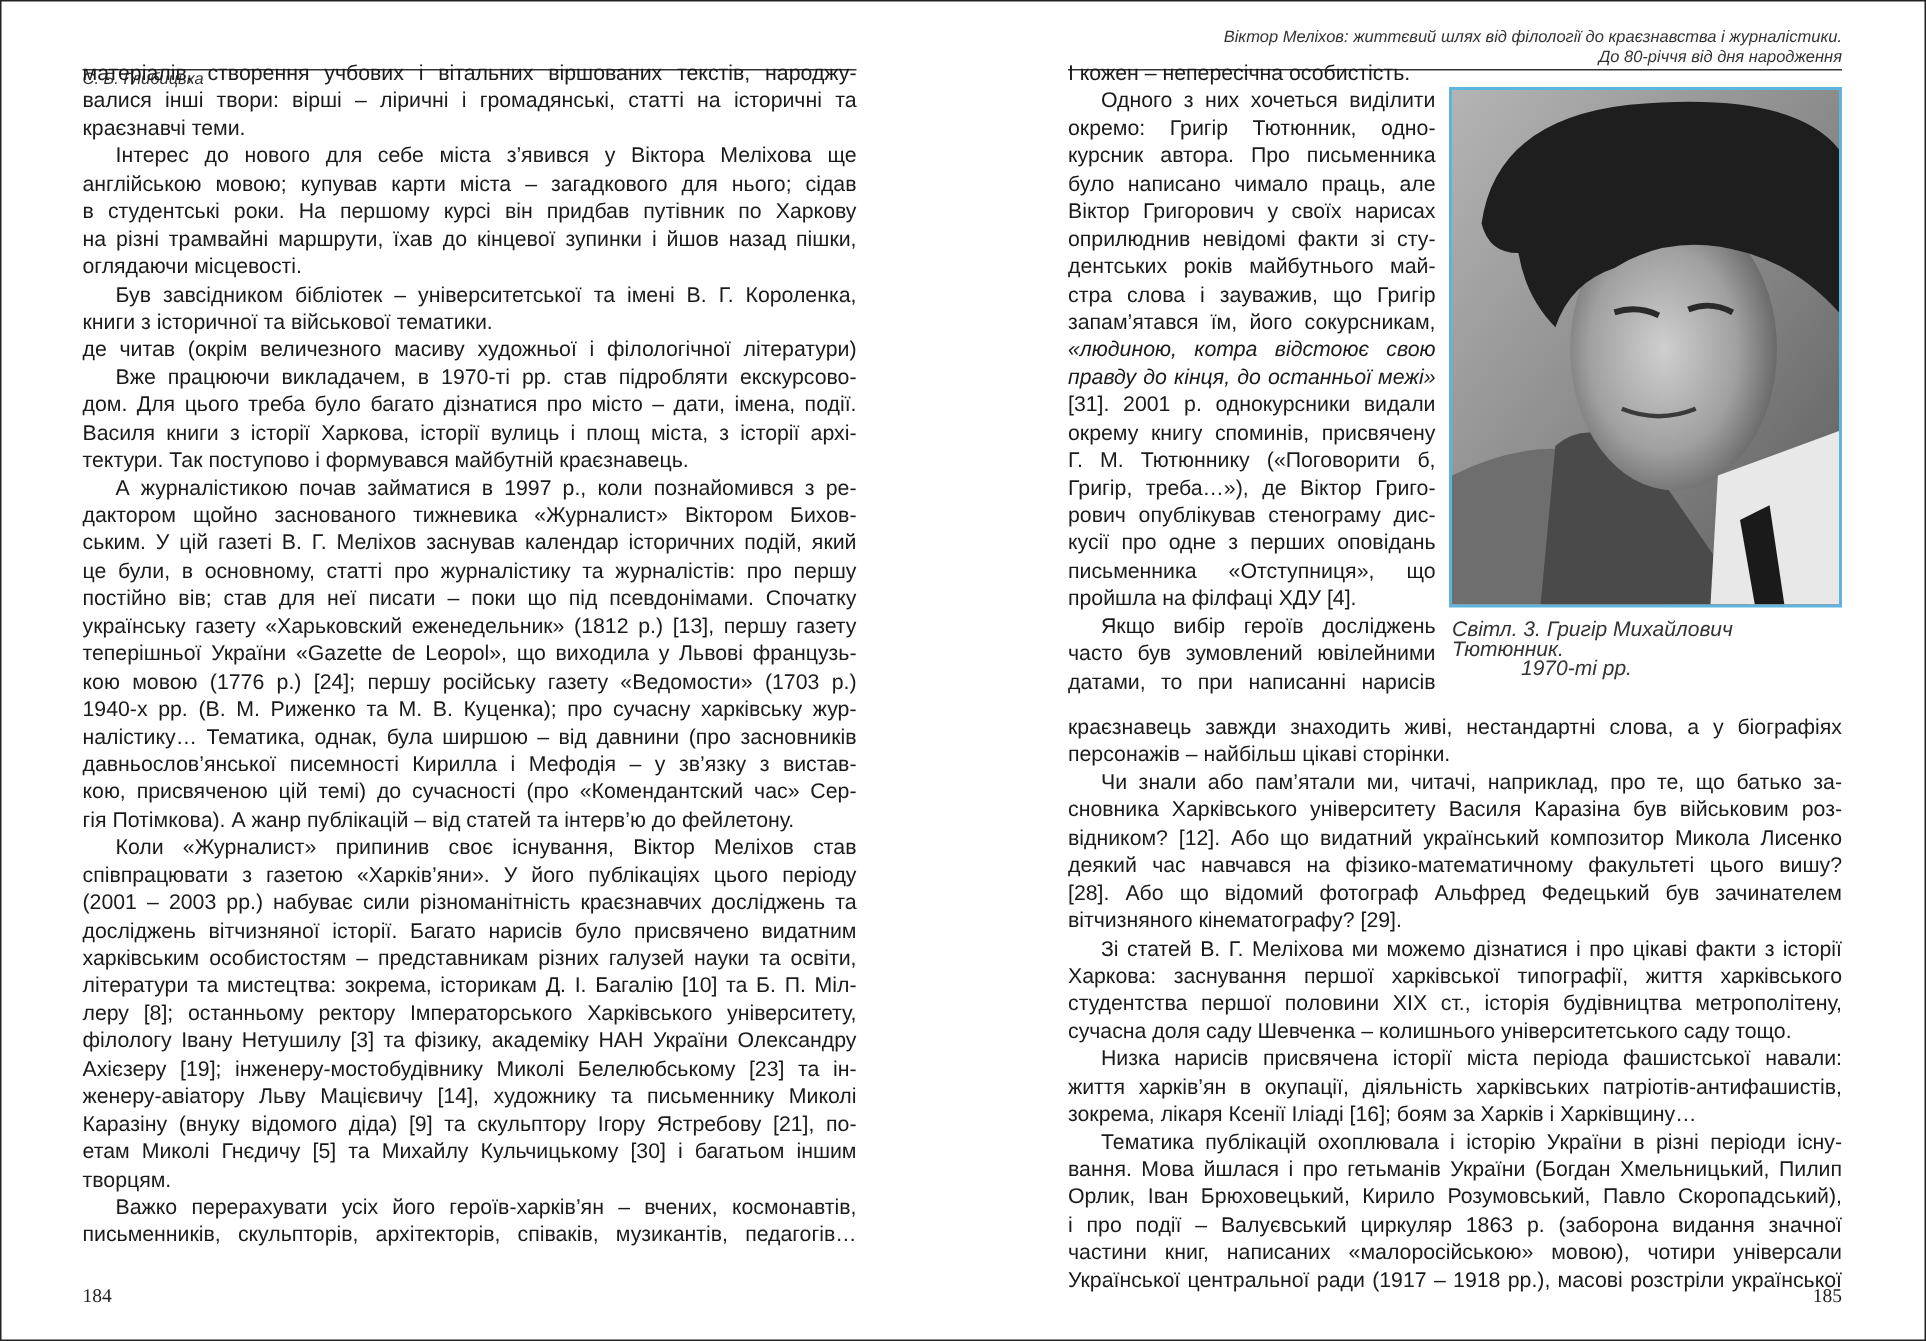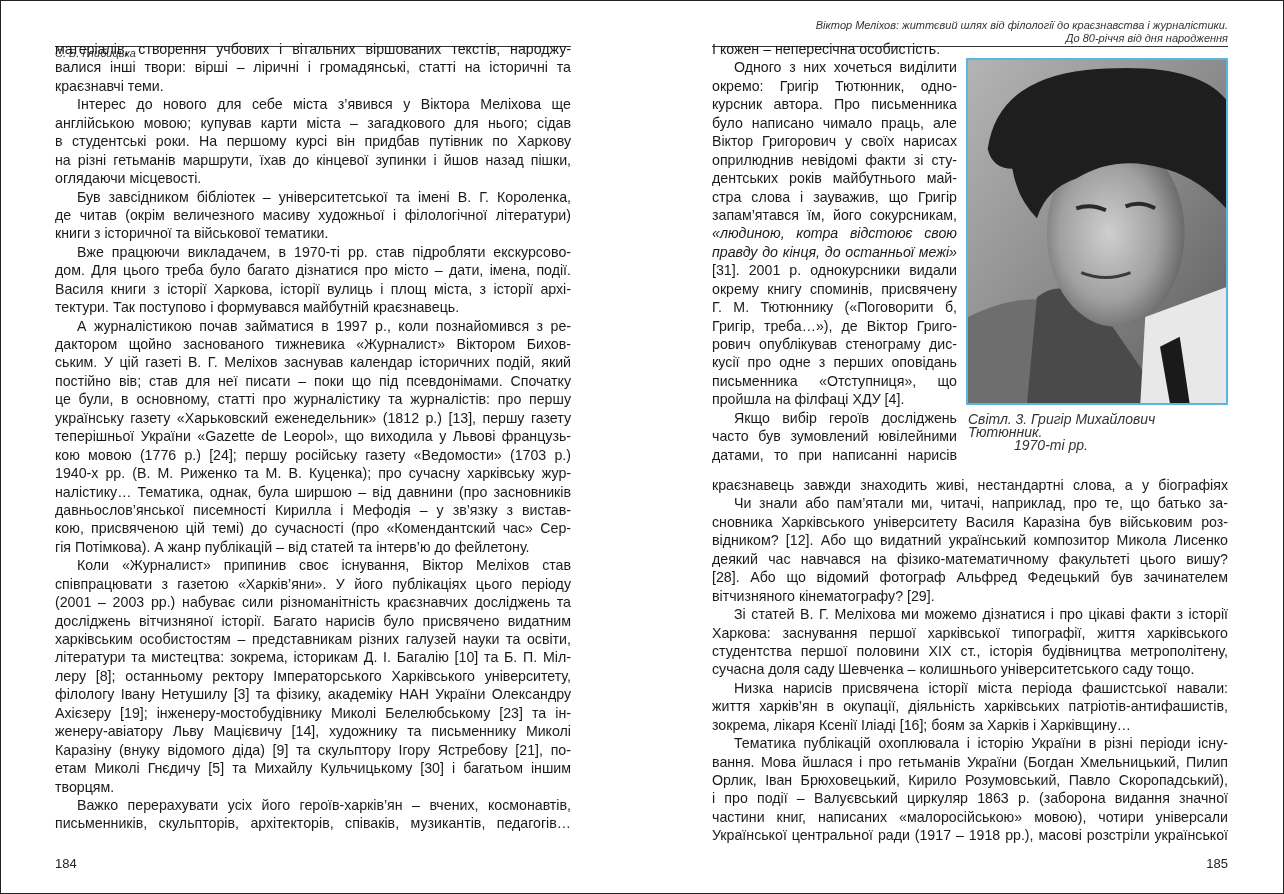--- a/index.html
+++ b/index.html
@@ -17,21 +17,21 @@
 
   .body { position: absolute; left: 0; top: 40px; width: 516px; font-size: 14.2px; line-height: 18.45px; }
   .ln { display: block; white-space: nowrap; text-align: justify; text-align-last: justify; height: 18.45px; overflow: visible; }
   .ln.last { text-align-last: left; }
   .ln.ind { padding-left: 22px; }
 
   .narrow { width: 245px; }
   .narrow .ln { width: 245px; }
   .wide .ln { width: 516px; }
 
-  .page-number { position: absolute; top: 856px; font-size: 13px; color: #222; }
+  .page-number { position: absolute; top: 856px; font-size: 13px; color: #222; font-family: Liberation Serif, serif; }
   .page-left .page-number { left: 0; }
   .page-right .page-number { right: 0; }
 
   .photo { position: absolute; left: 254px; top: 58px; width: 262px; height: 347px; border: 2px solid #5fb4de;
            background: linear-gradient(160deg, #9a9a9a 0%, #6f6f6f 40%, #3e3e3e 100%); overflow: hidden; }
   .photo svg { width: 100%; height: 100%; display: block; }
   .caption { position: absolute; left: 256px; top: 413px; font-style: italic; font-size: 14px; line-height: 13px; color: #333; }
   .caption .c2 { display: block; padding-left: 46px; }
   .it { font-style: italic; }
 </style>
@@ -43,34 +43,34 @@
 <section class="page page-left">
   <div class="running-head">С. Б. Глибицька</div>
   <div class="head-rule"></div>
   <div class="body wide" id="left-body">
       <span class="ln">матеріалів, створення учбових і вітальних віршованих текстів, народжу-</span>
       <span class="ln">валися інші твори: вірші – ліричні і громадянські, статті на історичні та</span>
       <span class="ln last">краєзнавчі теми.</span>
       <span class="ln ind">Інтерес до нового для себе міста з’явився у Віктора Меліхова ще</span>
       <span class="ln">англійською мовою; купував карти міста – загадкового для нього; сідав</span>
       <span class="ln">в студентські роки. На першому курсі він придбав путівник по Харкову</span>
-      <span class="ln">на різні гетьманів маршрути, їхав до кінцевої зупинки і йшов назад пішки,</span>
+      <span class="ln">на різні трамвайні маршрути, їхав до кінцевої зупинки і йшов назад пішки,</span>
       <span class="ln last">оглядаючи місцевості.</span>
       <span class="ln ind">Був завсідником бібліотек – університетської та імені В. Г. Короленка,</span>
+      <span class="ln last">книги з історичної та військової тематики.</span>
       <span class="ln">де читав (окрім величезного масиву художньої і філологічної літератури)</span>
-      <span class="ln last">книги з історичної та військової тематики.</span>
       <span class="ln ind">Вже працюючи викладачем, в 1970-ті рр. став підробляти екскурсово-</span>
       <span class="ln">дом. Для цього треба було багато дізнатися про місто – дати, імена, події.</span>
       <span class="ln">Василя книги з історії Харкова, історії вулиць і площ міста, з історії архі-</span>
       <span class="ln last">тектури. Так поступово і формувався майбутній краєзнавець.</span>
       <span class="ln ind">А журналістикою почав займатися в 1997 р., коли познайомився з ре-</span>
       <span class="ln">дактором щойно заснованого тижневика «Журналист» Віктором Бихов-</span>
       <span class="ln">ським. У цій газеті В. Г. Меліхов заснував календар історичних подій, який</span>
+      <span class="ln">це були, в основному, статті про журналістику та журналістів: про першу</span>
       <span class="ln">постійно вів; став для неї писати – поки що під псевдонімами. Спочатку</span>
-      <span class="ln">це були, в основному, статті про журналістику та журналістів: про першу</span>
       <span class="ln">українську газету «Харьковский еженедельник» (1812 р.) [13], першу газету</span>
       <span class="ln">теперішньої України «Gazette de Leopol», що виходила у Львові французь-</span>
       <span class="ln">кою мовою (1776 р.) [24]; першу російську газету «Ведомости» (1703 р.)</span>
       <span class="ln">1940-х рр. (В. М. Риженко та М. В. Куценка); про сучасну харківську жур-</span>
       <span class="ln">налістику… Тематика, однак, була ширшою – від давнини (про засновників</span>
       <span class="ln">давньослов’янської писемності Кирилла і Мефодія – у зв’язку з вистав-</span>
       <span class="ln">кою, присвяченою цій темі) до сучасності (про «Комендантский час» Сер-</span>
       <span class="ln last">гія Потімкова). А жанр публікацій – від статей та інтерв’ю до фейлетону.</span>
       <span class="ln ind">Коли «Журналист» припинив своє існування, Віктор Меліхов став</span>
       <span class="ln">співпрацювати з газетою «Харків’яни». У його публікаціях цього періоду</span>
@@ -118,20 +118,21 @@
       <span class="ln">рович опублікував стенограму дис-</span>
       <span class="ln">кусії про одне з перших оповідань</span>
       <span class="ln">письменника «Отступниця», що</span>
       <span class="ln last">пройшла на філфаці ХДУ [4].</span>
       <span class="ln ind">Якщо вибір героїв досліджень</span>
       <span class="ln">часто був зумовлений ювілейними</span>
       <span class="ln">датами, то при написанні нарисів</span>
     </div>
   <div class="body wide" id="right-wide" style="top: 476px;">
       <span class="ln">краєзнавець завжди знаходить живі, нестандартні слова, а у біографіях</span>
+      <span class="ln last">персонажів – найбільш цікаві сторінки.</span>
       <span class="ln ind">Чи знали або пам’ятали ми, читачі, наприклад, про те, що батько за-</span>
       <span class="ln">сновника Харківського університету Василя Каразіна був військовим роз-</span>
       <span class="ln">відником? [12]. Або що видатний український композитор Микола Лисенко</span>
       <span class="ln">деякий час навчався на фізико-математичному факультеті цього вишу?</span>
       <span class="ln">[28]. Або що відомий фотограф Альфред Федецький був зачинателем</span>
       <span class="ln last">вітчизняного кінематографу? [29].</span>
       <span class="ln ind">Зі статей В. Г. Меліхова ми можемо дізнатися і про цікаві факти з історії</span>
       <span class="ln">Харкова: заснування першої харківської типографії, життя харківського</span>
       <span class="ln">студентства першої половини XIX ст., історія будівництва метрополітену,</span>
       <span class="ln last">сучасна доля саду Шевченка – колишнього університетського саду тощо.</span>

